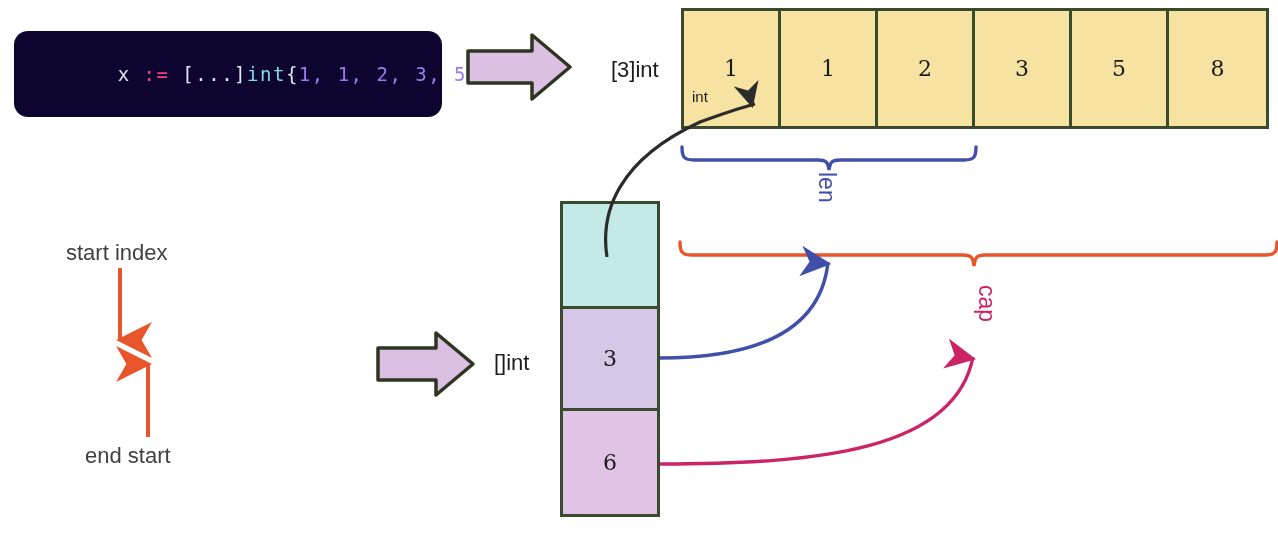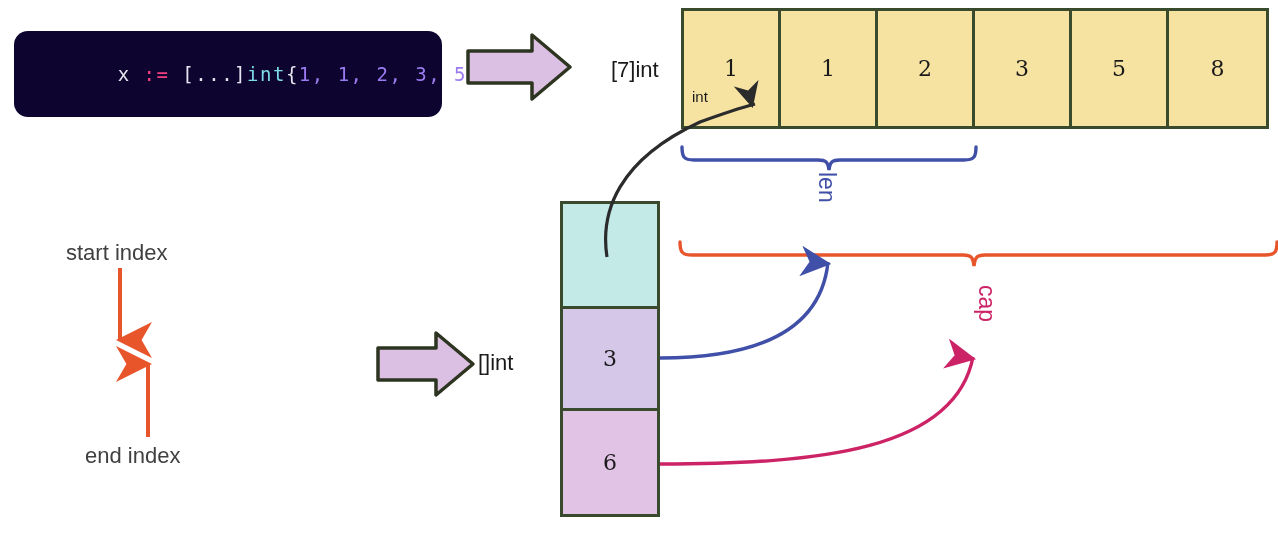--- a/index.html
+++ b/index.html
@@ -77,21 +77,21 @@
 
   
   .type-label {
     position: absolute;
     font-size: 22px;
     color: #1a1a1a;
     font-family: "Liberation Sans", sans-serif;
     white-space: nowrap;
   }
   #label-6int { left: 611px; top: 57px; }
-  #label-int  { left: 478px; top: 350px; }
+  #label-int  { left: 494px; top: 350px; }
 
   
   #slice-header {
     position: absolute;
     left: 560px;
     top: 201px;
     width: 100px;
     height: 316px;
     border: 3px solid #3a4a2c;
     box-sizing: border-box;
@@ -147,25 +147,25 @@
 
 <div id="stage">
 
   <div class="code-block" id="code-x">
     <div class="code-line">
       <span class="tok-plain">x</span><span class="tok-op"> := </span><span class="tok-punct">[...]</span><span class="tok-type">int</span><span class="tok-punct">{</span><span class="tok-num">1, 1, 2, 3, 5, 8</span><span class="tok-punct">}</span>
     </div>
   </div>
 
 
-  <div class="type-label" id="label-6int">[7]int</div>
+  <div class="type-label" id="label-6int">[3]int</div>
   <div class="type-label" id="label-int">[]int</div>
 
   <div class="annot" id="start-index">start index</div>
-  <div class="annot" id="end-index">end index</div>
+  <div class="annot" id="end-index">end start</div>
 
   <div id="array">
     <div class="arr-cell">
         <span>1</span>
       </div>
     <div class="arr-cell">
         <span>1</span>
       </div>
     <div class="arr-cell">
         <span>2</span>

